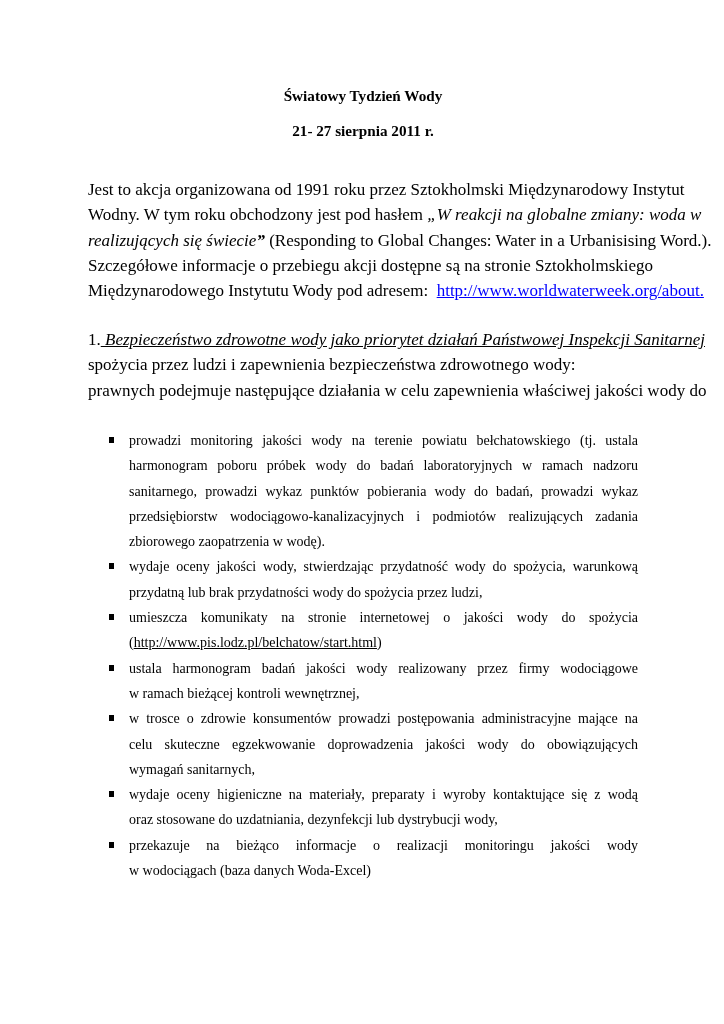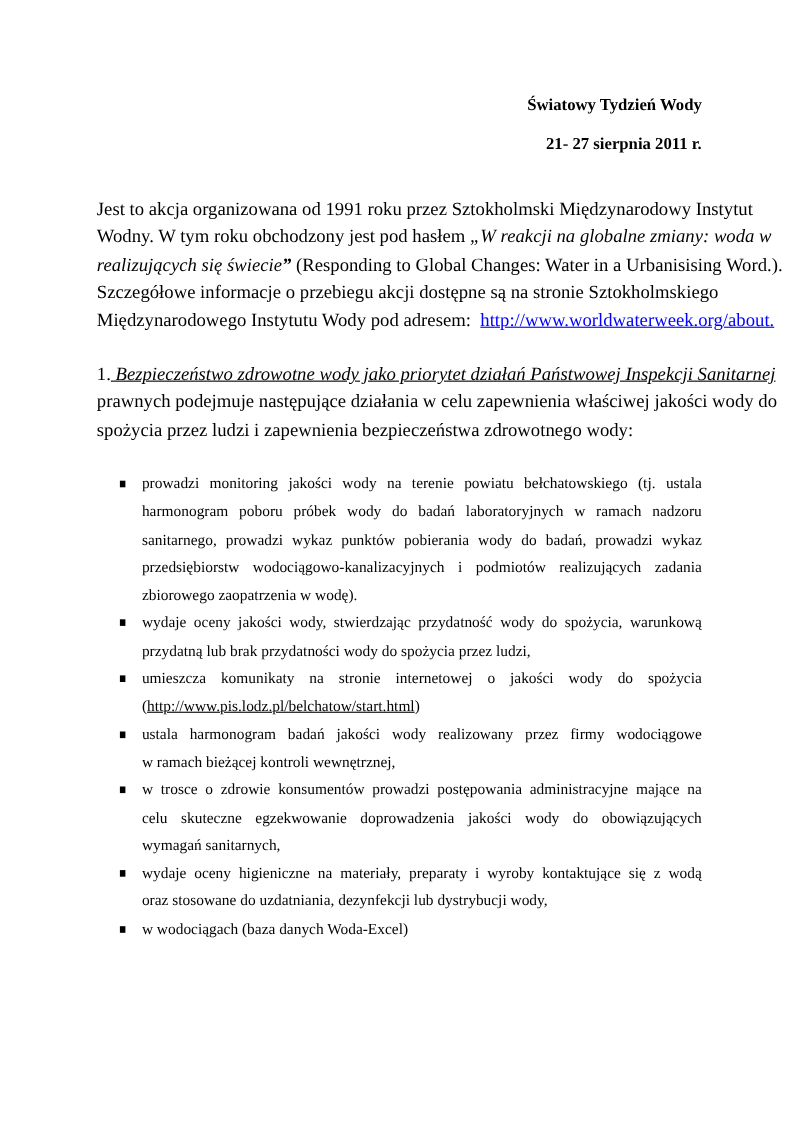--- a/index.html
+++ b/index.html
@@ -18,21 +18,21 @@
     .page {
       position: absolute;
       left: 88px;
       top: 0;
       width: 550px;
     }
     .title {
       position: absolute;
       left: 0;
       width: 550px;
-      text-align: right;
+      text-align: center;
       font-weight: bold;
       font-size: 15.2px;
       line-height: 18px;
     }
     .t1 { top: 87px; }
     .t2 { top: 122px; }
     .para {
       position: absolute;
       left: 0;
       width: 550px;
@@ -98,22 +98,22 @@
   <div class="para p1">
     <span class="line">Jest to akcja organizowana od 1991 roku przez Sztokholmski Międzynarodowy Instytut</span>
     <span class="line"><span>Wodny. W tym roku obchodzony jest pod hasłem </span><em>„W reakcji na globalne zmiany: woda w</em></span>
     <span class="line last"><em>realizujących się świecie</em><strong class="bq">”</strong><span> (Responding to Global Changes: Water in a Urbanisising Word.).</span></span>
     <span class="line">Szczegółowe informacje o przebiegu akcji dostępne są na stronie Sztokholmskiego</span>
     <span class="line last"><span style="white-space:pre">Międzynarodowego Instytutu Wody pod adresem:  </span><a class="link" href="#">http://www.worldwaterweek.org/about.</a></span>
   </div>
 
   <div class="para p2">
     <span class="line last"><span>1.</span><span class="u"> Bezpieczeństwo zdrowotne wody jako priorytet działań Państwowej Inspekcji Sanitarnej</span></span>
+    <span class="line last">spożycia przez ludzi i zapewnienia bezpieczeństwa zdrowotnego wody:</span>
     <span class="line">prawnych podejmuje następujące działania w celu zapewnienia właściwej jakości wody do</span>
-    <span class="line last">spożycia przez ludzi i zapewnienia bezpieczeństwa zdrowotnego wody:</span>
   </div>
 
   <ul class="list" id="bullet-list">
       <li>
         <span class="bullet"></span>
         <span class="line">prowadzi monitoring jakości wody na terenie powiatu bełchatowskiego (tj. ustala</span>
         <span class="line">harmonogram poboru próbek wody do badań laboratoryjnych w ramach nadzoru</span>
         <span class="line">sanitarnego, prowadzi wykaz punktów pobierania wody do badań, prowadzi wykaz</span>
         <span class="line">przedsiębiorstw wodociągowo-kanalizacyjnych i podmiotów realizujących zadania</span>
         <span class="line last">zbiorowego zaopatrzenia w wodę).</span>
@@ -139,16 +139,17 @@
         <span class="line">celu skuteczne egzekwowanie doprowadzenia jakości wody do obowiązujących</span>
         <span class="line last">wymagań sanitarnych,</span>
       </li>
       <li>
         <span class="bullet"></span>
         <span class="line">wydaje oceny higieniczne na materiały, preparaty i wyroby kontaktujące się z wodą</span>
         <span class="line last">oraz stosowane do uzdatniania, dezynfekcji lub dystrybucji wody,</span>
       </li>
       <li>
         <span class="bullet"></span>
+        <span class="line">przekazuje na bieżąco informacje o realizacji monitoringu jakości wody</span>
         <span class="line last">w wodociągach (baza danych Woda-Excel)</span>
       </li>
     </ul>
 </div>
 
 </body></html>

